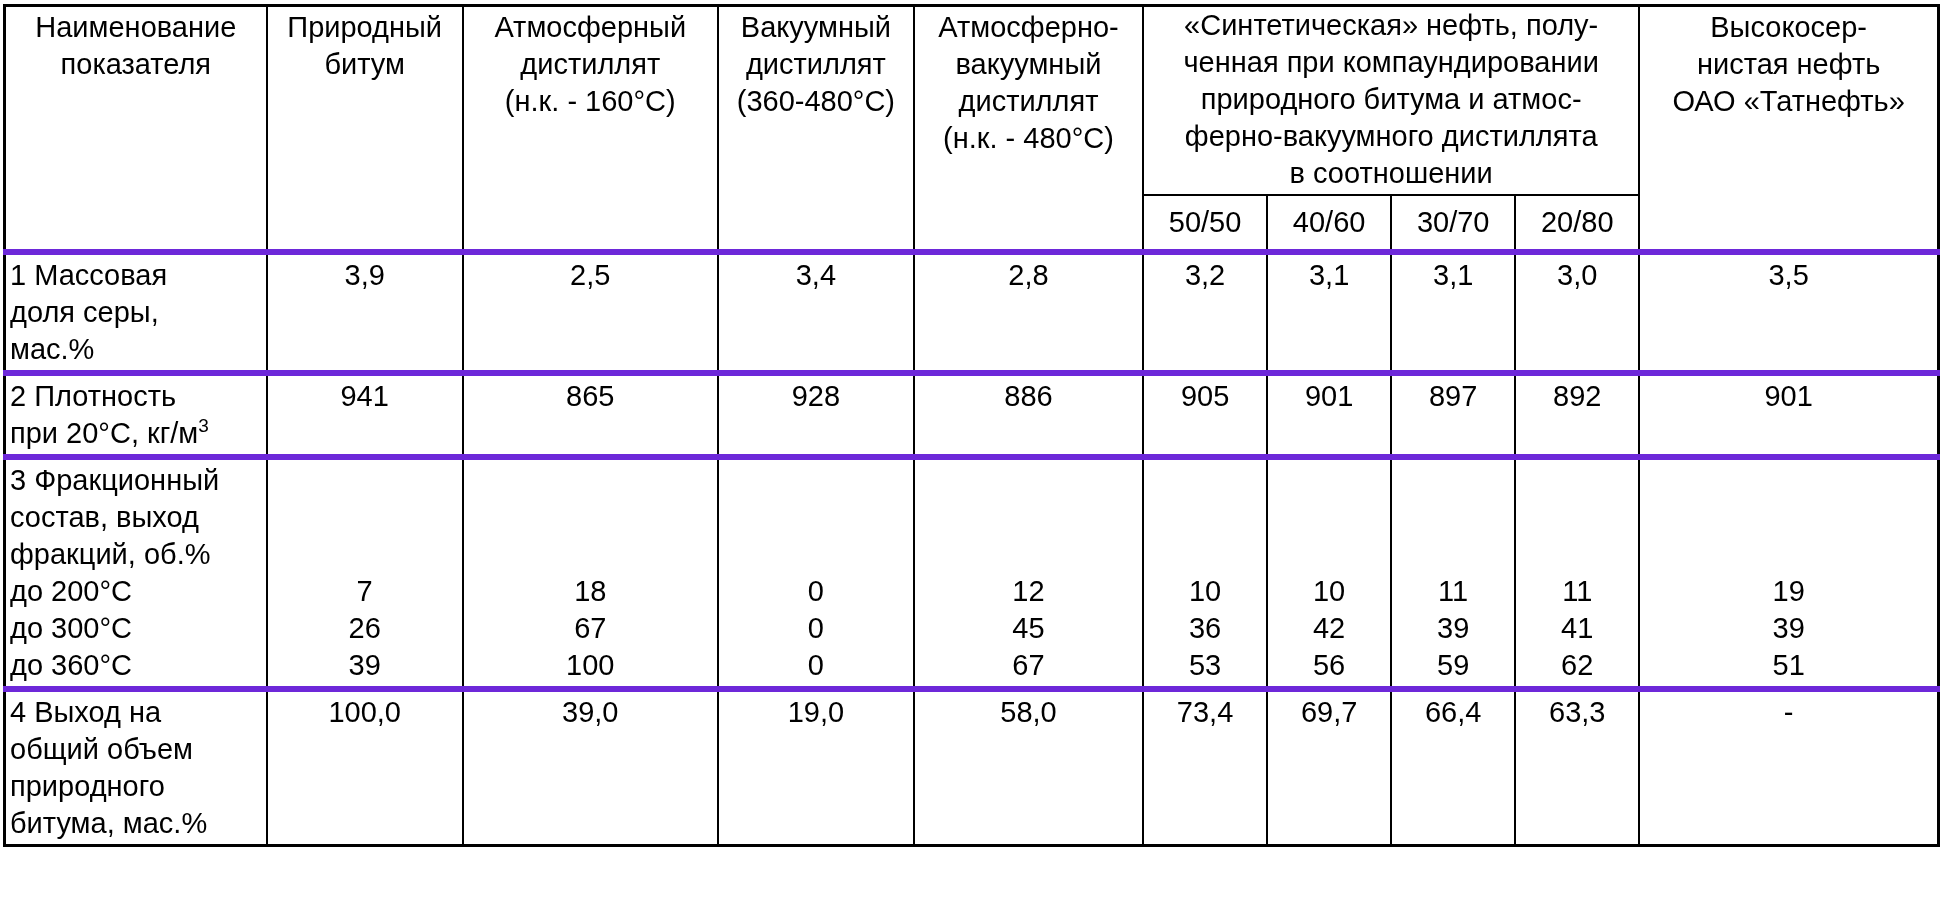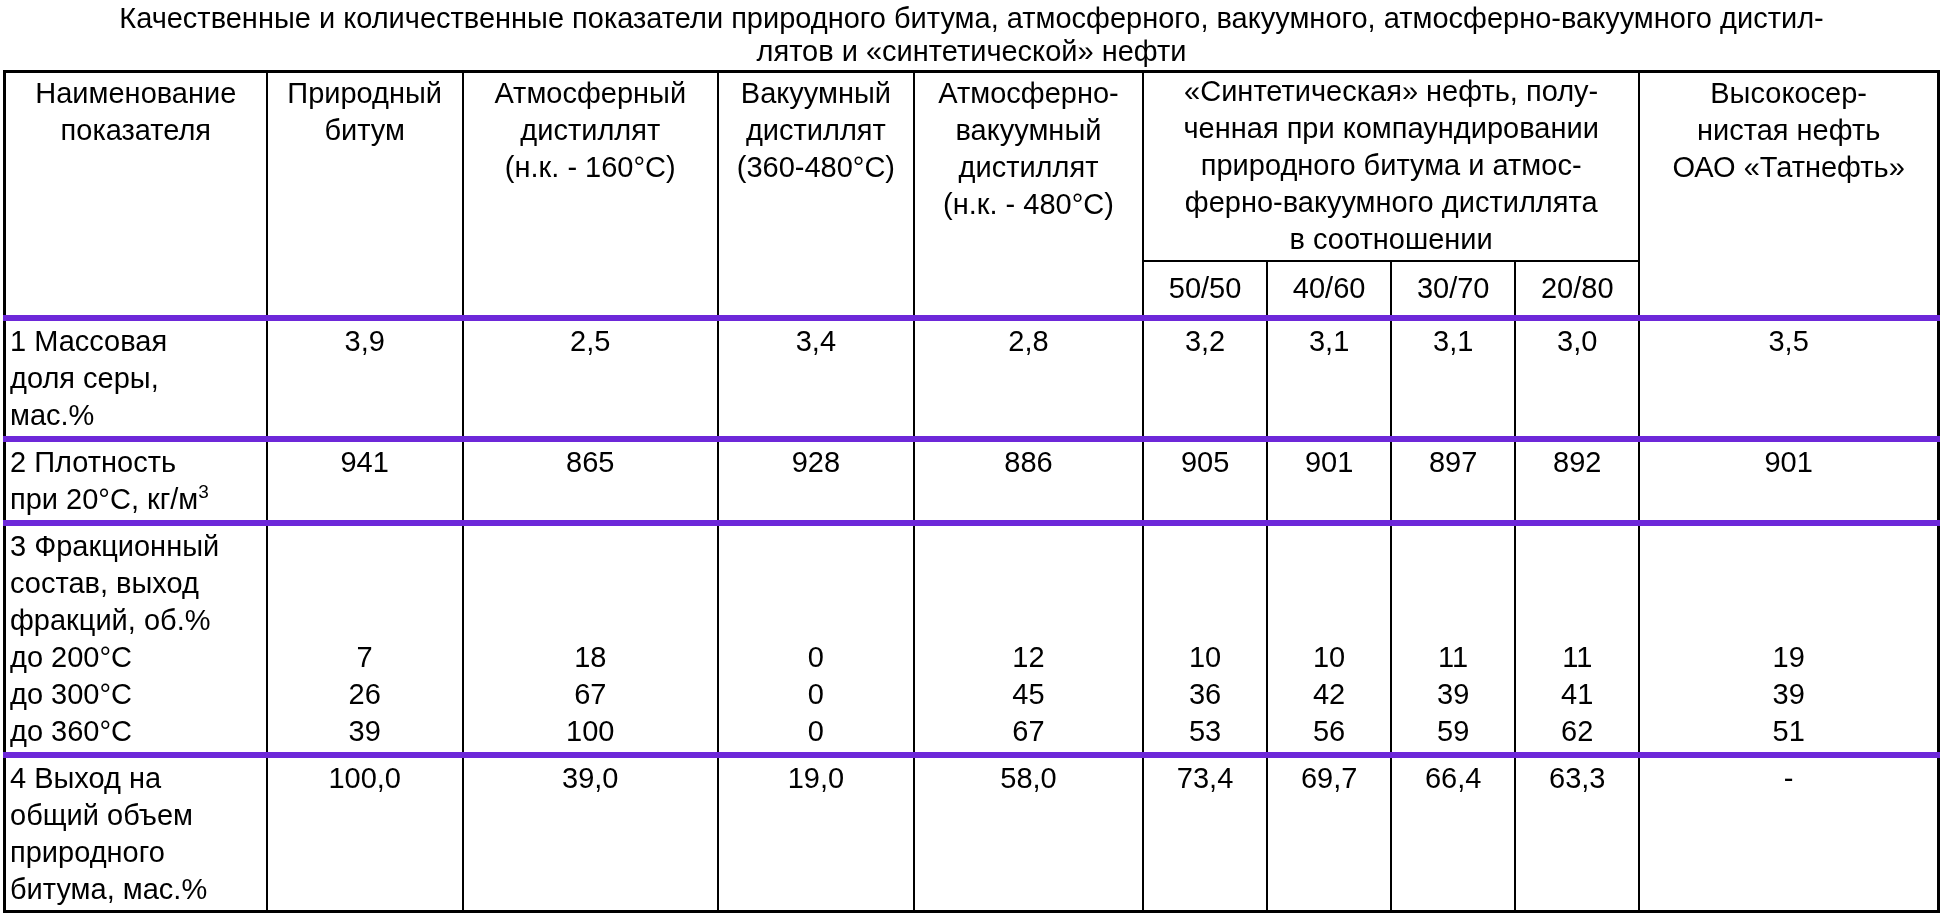--- a/index.html
+++ b/index.html
@@ -50,22 +50,20 @@
   }
   .group-header { padding-top: 0; }
   .ratio-row th { height: 46px; padding: 8px; }
   .frac-spacer { height: 111px; }
 </style>
 </head>
 <body>
 
 <div class="page">
 
-  <div class="caption">Качественные и количественные показатели природного битума, атмосферного, вакуумного, атмосферно-вакуумного дистил-
-лятов и «синтетической» нефти</div>
 
   <table class="data">
     <colgroup>
       <col style="width:262px">
       <col style="width:196px">
       <col style="width:255px">
       <col style="width:196px">
       <col style="width:229px">
       <col style="width:124px">
       <col style="width:124px">

